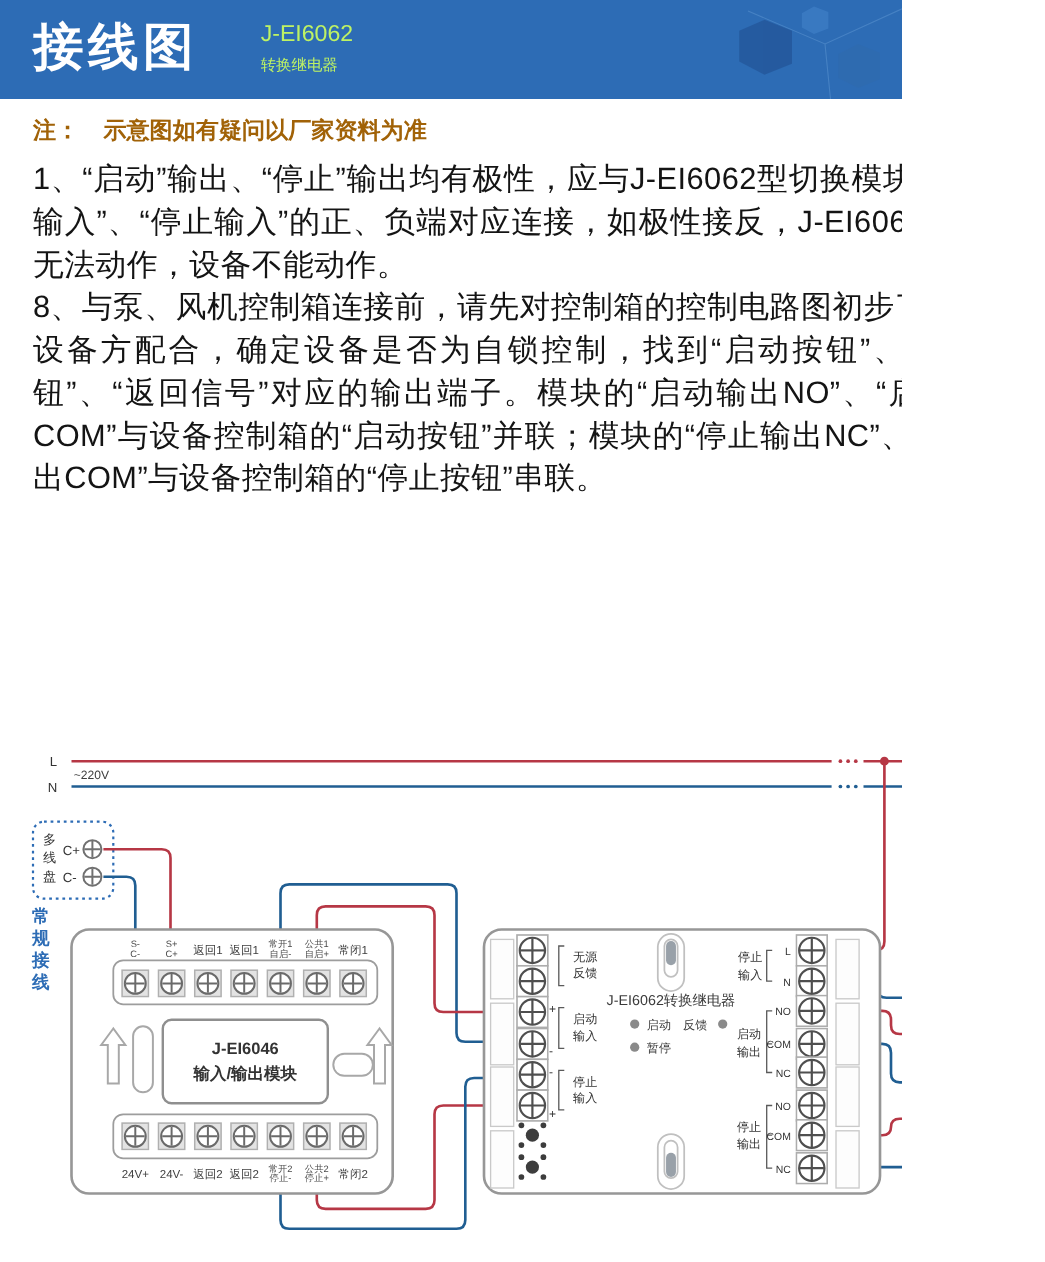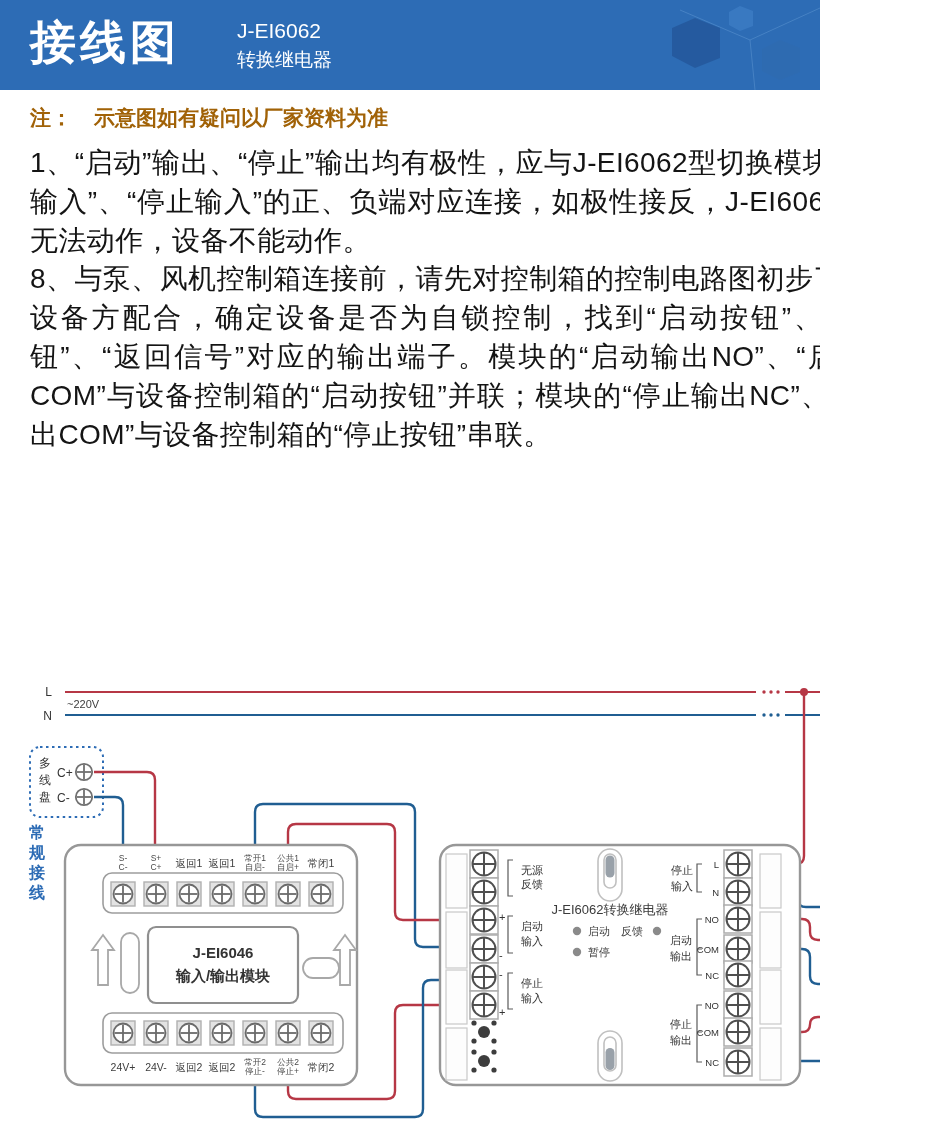--- a/index.html
+++ b/index.html
@@ -1,23 +1,23 @@
 <!DOCTYPE html>
 <html><head>
 <meta charset="utf-8">
 <style>
   html,body{margin:0;padding:0;background:#fff;}
   .page{position:relative;width:820px;height:1147px;background:#fff;overflow:hidden;
         font-family:"Liberation Sans","DejaVu Sans",sans-serif;}
   
   .hdr{position:absolute;top:0;left:0;width:950px;height:90px;background:#2d6cb5;overflow:hidden;}
   .hdr-title{position:absolute;left:30px;top:12px;font-size:46px;font-weight:bold;color:#fff;letter-spacing:4px;}
-  .hdr-sub{position:absolute;left:237px;top:16px;color:#ffffff;line-height:29px;}
+  .hdr-sub{position:absolute;left:237px;top:16px;color:#bef264;line-height:29px;}
   .hdr-sub .model{font-size:21px;}
-  .hdr-sub .name{font-size:19px;}
+  .hdr-sub .name{font-size:14px;}
   .hdr-deco{position:absolute;right:0;top:0;}
   
   .note{position:absolute;left:30px;top:104px;font-size:21px;color:#a16207;font-weight:bold;}
   .note .pre{margin-right:22px;}
   
   .paras{position:absolute;left:30px;top:144px;width:897px;color:#141414;
          font-size:28px;line-height:38.8px;text-align:justify;letter-spacing:.4px;}
   .paras p{margin:0;}
   
   .diag{position:absolute;left:0;top:677px;}

